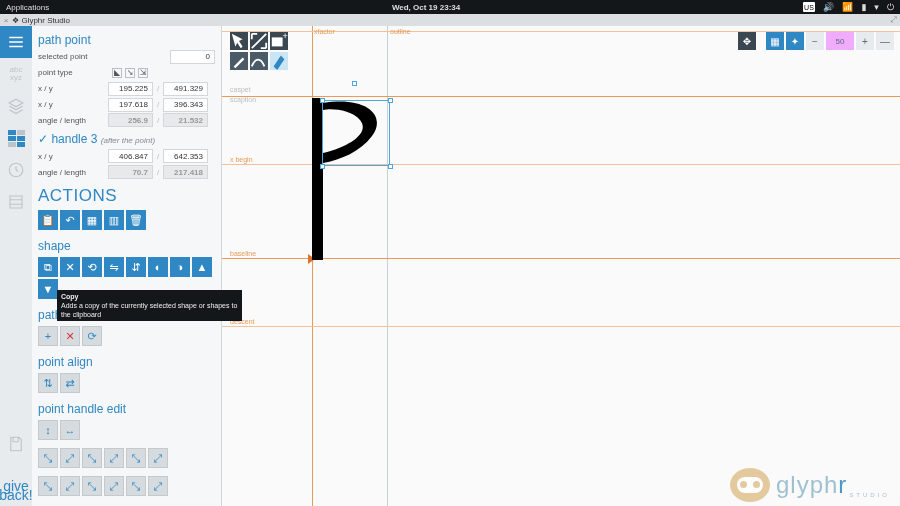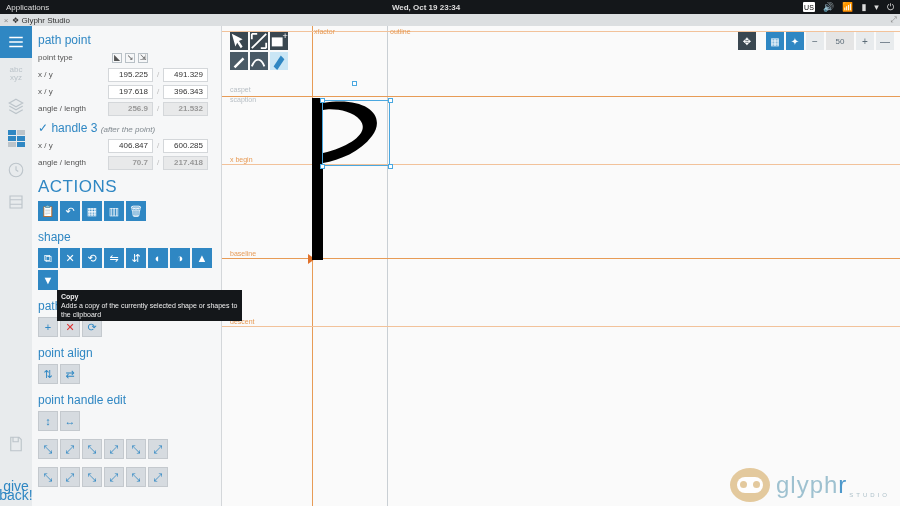--- a/index.html
+++ b/index.html
@@ -34,21 +34,21 @@
   .row .sep { width:10px; text-align:center; color:#bbb; }
   .iconrow { display:flex; flex-wrap:wrap; gap:2px; margin:2px 0 6px; }
   .ibtn { width:20px; height:20px; background:#d6dbe0; border:1px solid #c4c9ce; display:flex; align-items:center; justify-content:center; font-size:11px; color:#2f87c3; cursor:pointer; }
   .ibtn.dark { background:#2f87c3; color:#fff; border-color:#2f87c3; }
   .canvas-wrap { flex:1; position:relative; background:#fafafa; overflow:hidden; }
   .canvas-toolbar-wrap { position:absolute; top:6px; left:8px; }
   .canvas-right { position:absolute; top:6px; right:6px; display:flex; gap:2px; align-items:center; }
   .canvas-right .tb { width:18px; height:18px; background:#2f87c3; display:flex; align-items:center; justify-content:center; color:#fff; font-size:10px; }
   .canvas-right .tb.dark { background:#3a4750; }
   .canvas-right .tb.light { background:#e8ebed; color:#5b6b77; }
-  .canvas-right .zoom { width:28px; height:18px; background:#e5e5e5; display:flex; align-items:center; justify-content:center; font-size:8px; color:#5b6b77; }
+  .canvas-right .zoom { width:28px; height:18px; background:#f0abfc; display:flex; align-items:center; justify-content:center; font-size:8px; color:#5b6b77; }
   .gridline { position:absolute; background:#eee; }
   .gridline.guideline { background:#e79b56; }
   .gridline.guideline2 { background:#f2c29a; }
   .gridline.origin { background:#c9cfd4; }
   .guidelabel { position:absolute; font-size:7px; color:#e79b56; }
   .guidelabel.grey { color:#b8bfc5; }
   .glyphshape { position:absolute; }
   .selbox { position:absolute; border:1px solid #4aa8e0; }
   .selhandle { position:absolute; width:5px; height:5px; border:1px solid #4aa8e0; background:#fff; }
   .tooltip { position:absolute; background:#14171a; color:#eee; font-size:7px; padding:2px 4px; line-height:9px; z-index:50; }
@@ -132,20 +132,25 @@
           <path d="M5 3h11l3 3v15H5z M8 3v6h7V3" fill="none" stroke="#bcc4ca" stroke-width="1.5"></path>
         </svg>
     </div>
     <div class="give" style="white-space:pre">give
 back!</div>
   </div>
 
   <div class="panel">
     <h2>path point</h2>
     <div class="row">
+      <div class="lab">selected point</div>
+      <div style="flex:1"></div>
+      <div class="val">0</div>
+    </div>
+    <div class="row">
       <div class="lab">point type</div>
       <div class="tiny-icons" style="margin-left:4px;">
         <span>◣</span>
         <span>↘</span>
         <span>⇲</span>
       </div>
     </div>
     <div class="row">
       <div class="lab">x / y</div>
       <div class="val">195.225</div>
@@ -168,21 +173,21 @@
 
     <h2 style="margin-top:4px;">
       <span class="chk" style="display:inline-flex;">✓</span>
       <span>handle 3</span>
       <small class="sub">(after the point)</small>
     </h2>
     <div class="row">
       <div class="lab">x / y</div>
       <div class="val">406.847</div>
       <div class="sep">/</div>
-      <div class="val">600.285</div>
+      <div class="val">642.353</div>
     </div>
     <div class="row">
       <div class="lab">angle / length</div>
       <div class="val grey">70.7</div>
       <div class="sep">/</div>
       <div class="val grey">217.418</div>
     </div>
 
     <h2 class="big" style="margin-top:6px;">ACTIONS</h2>
     <div class="iconrow">

